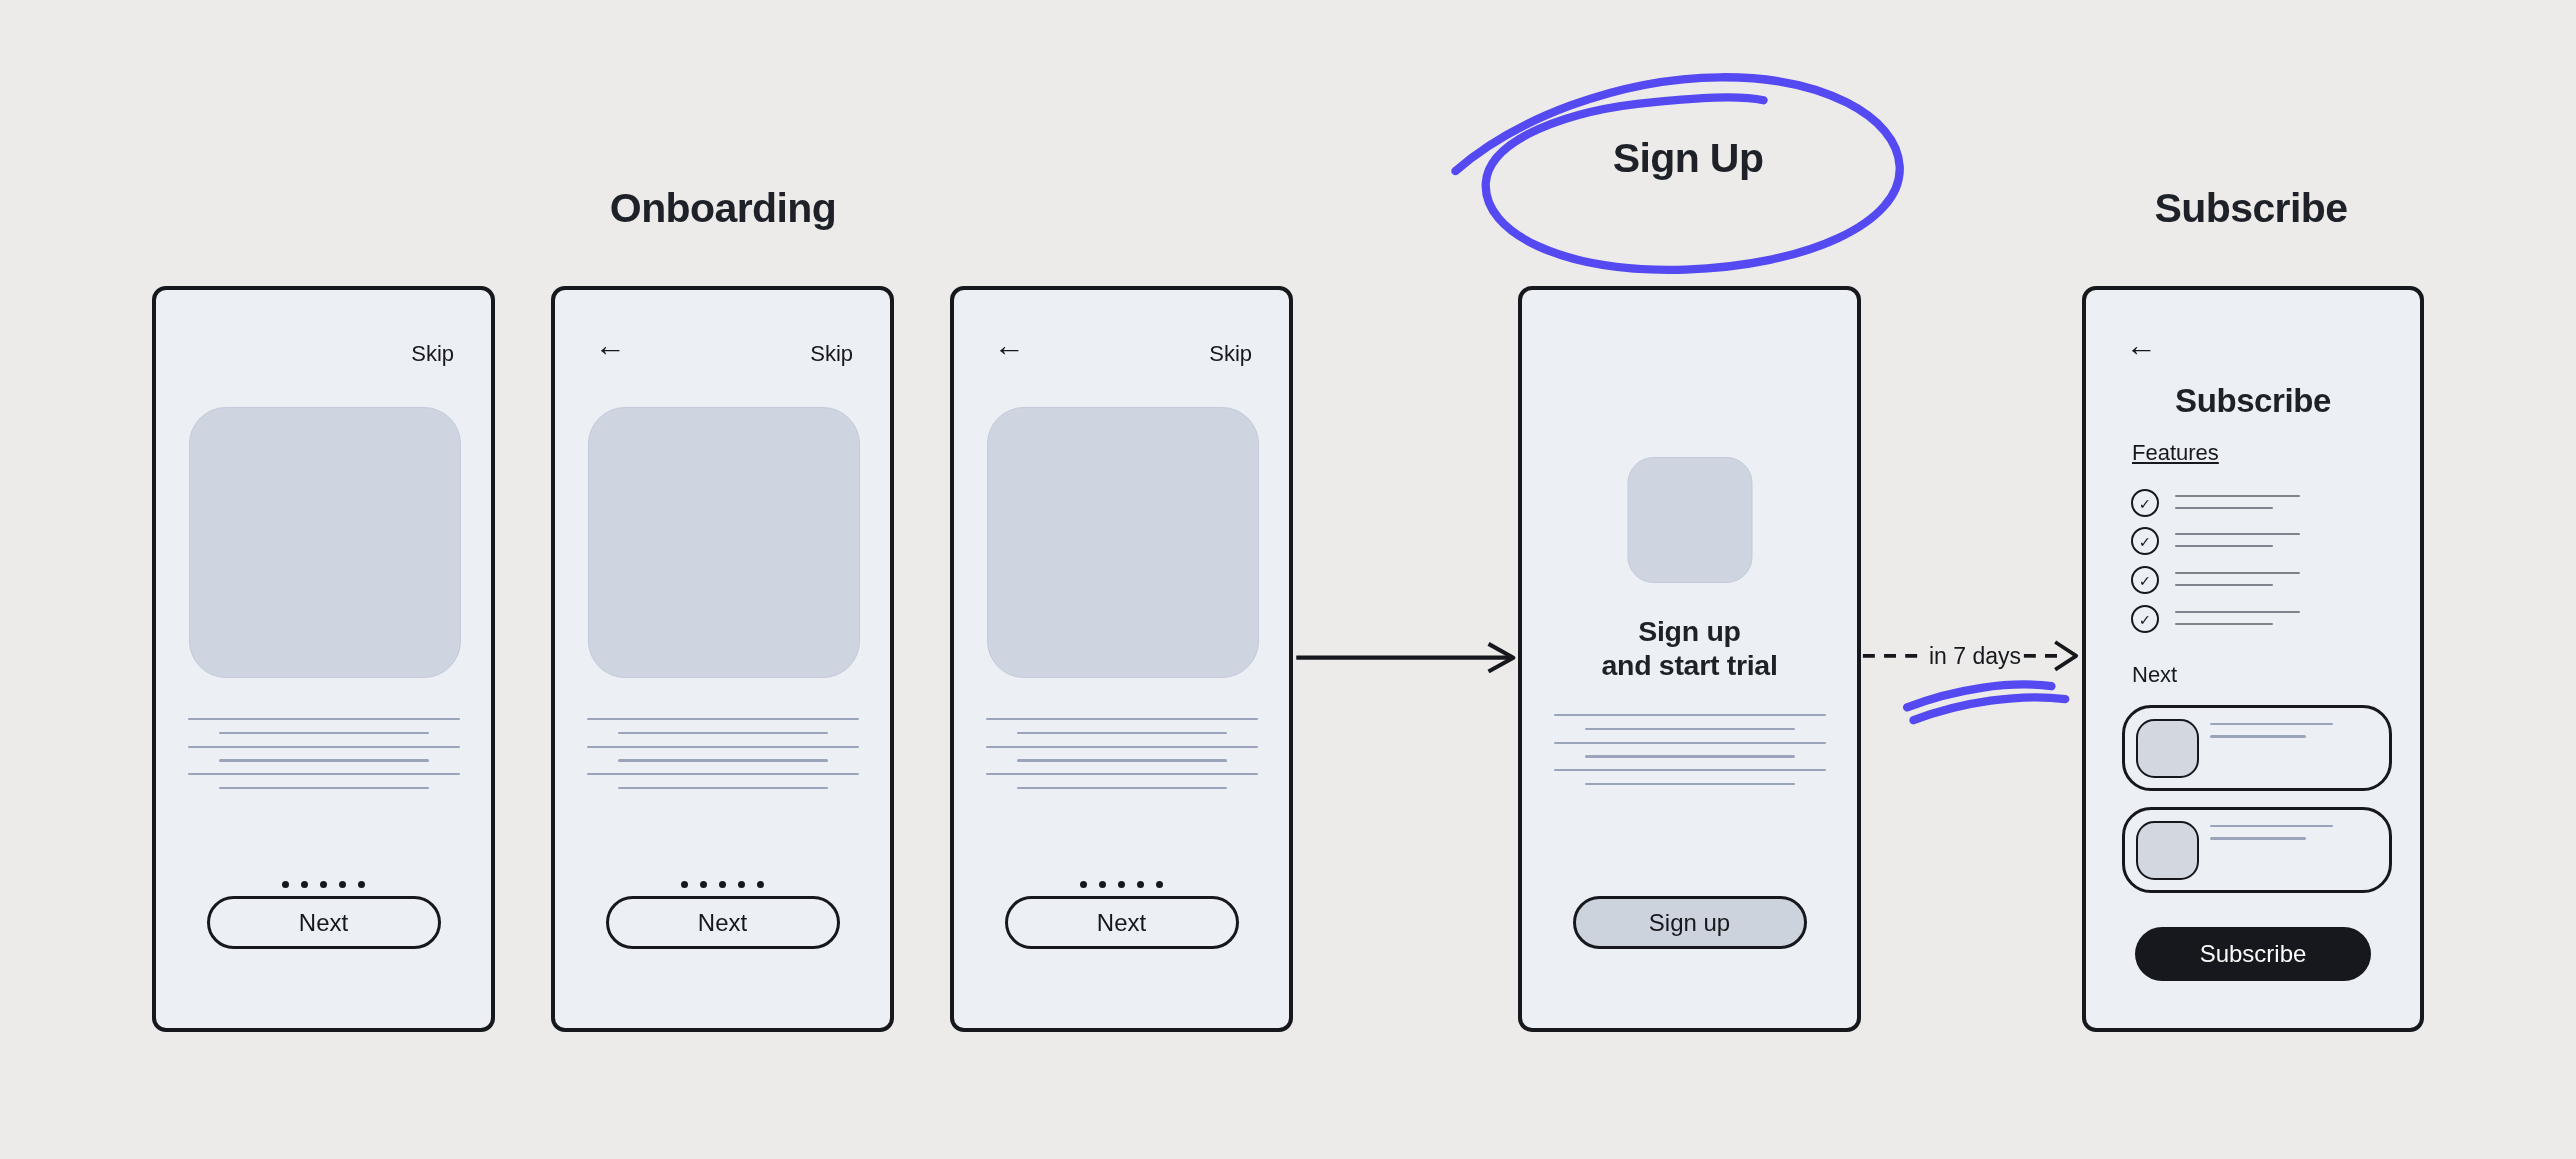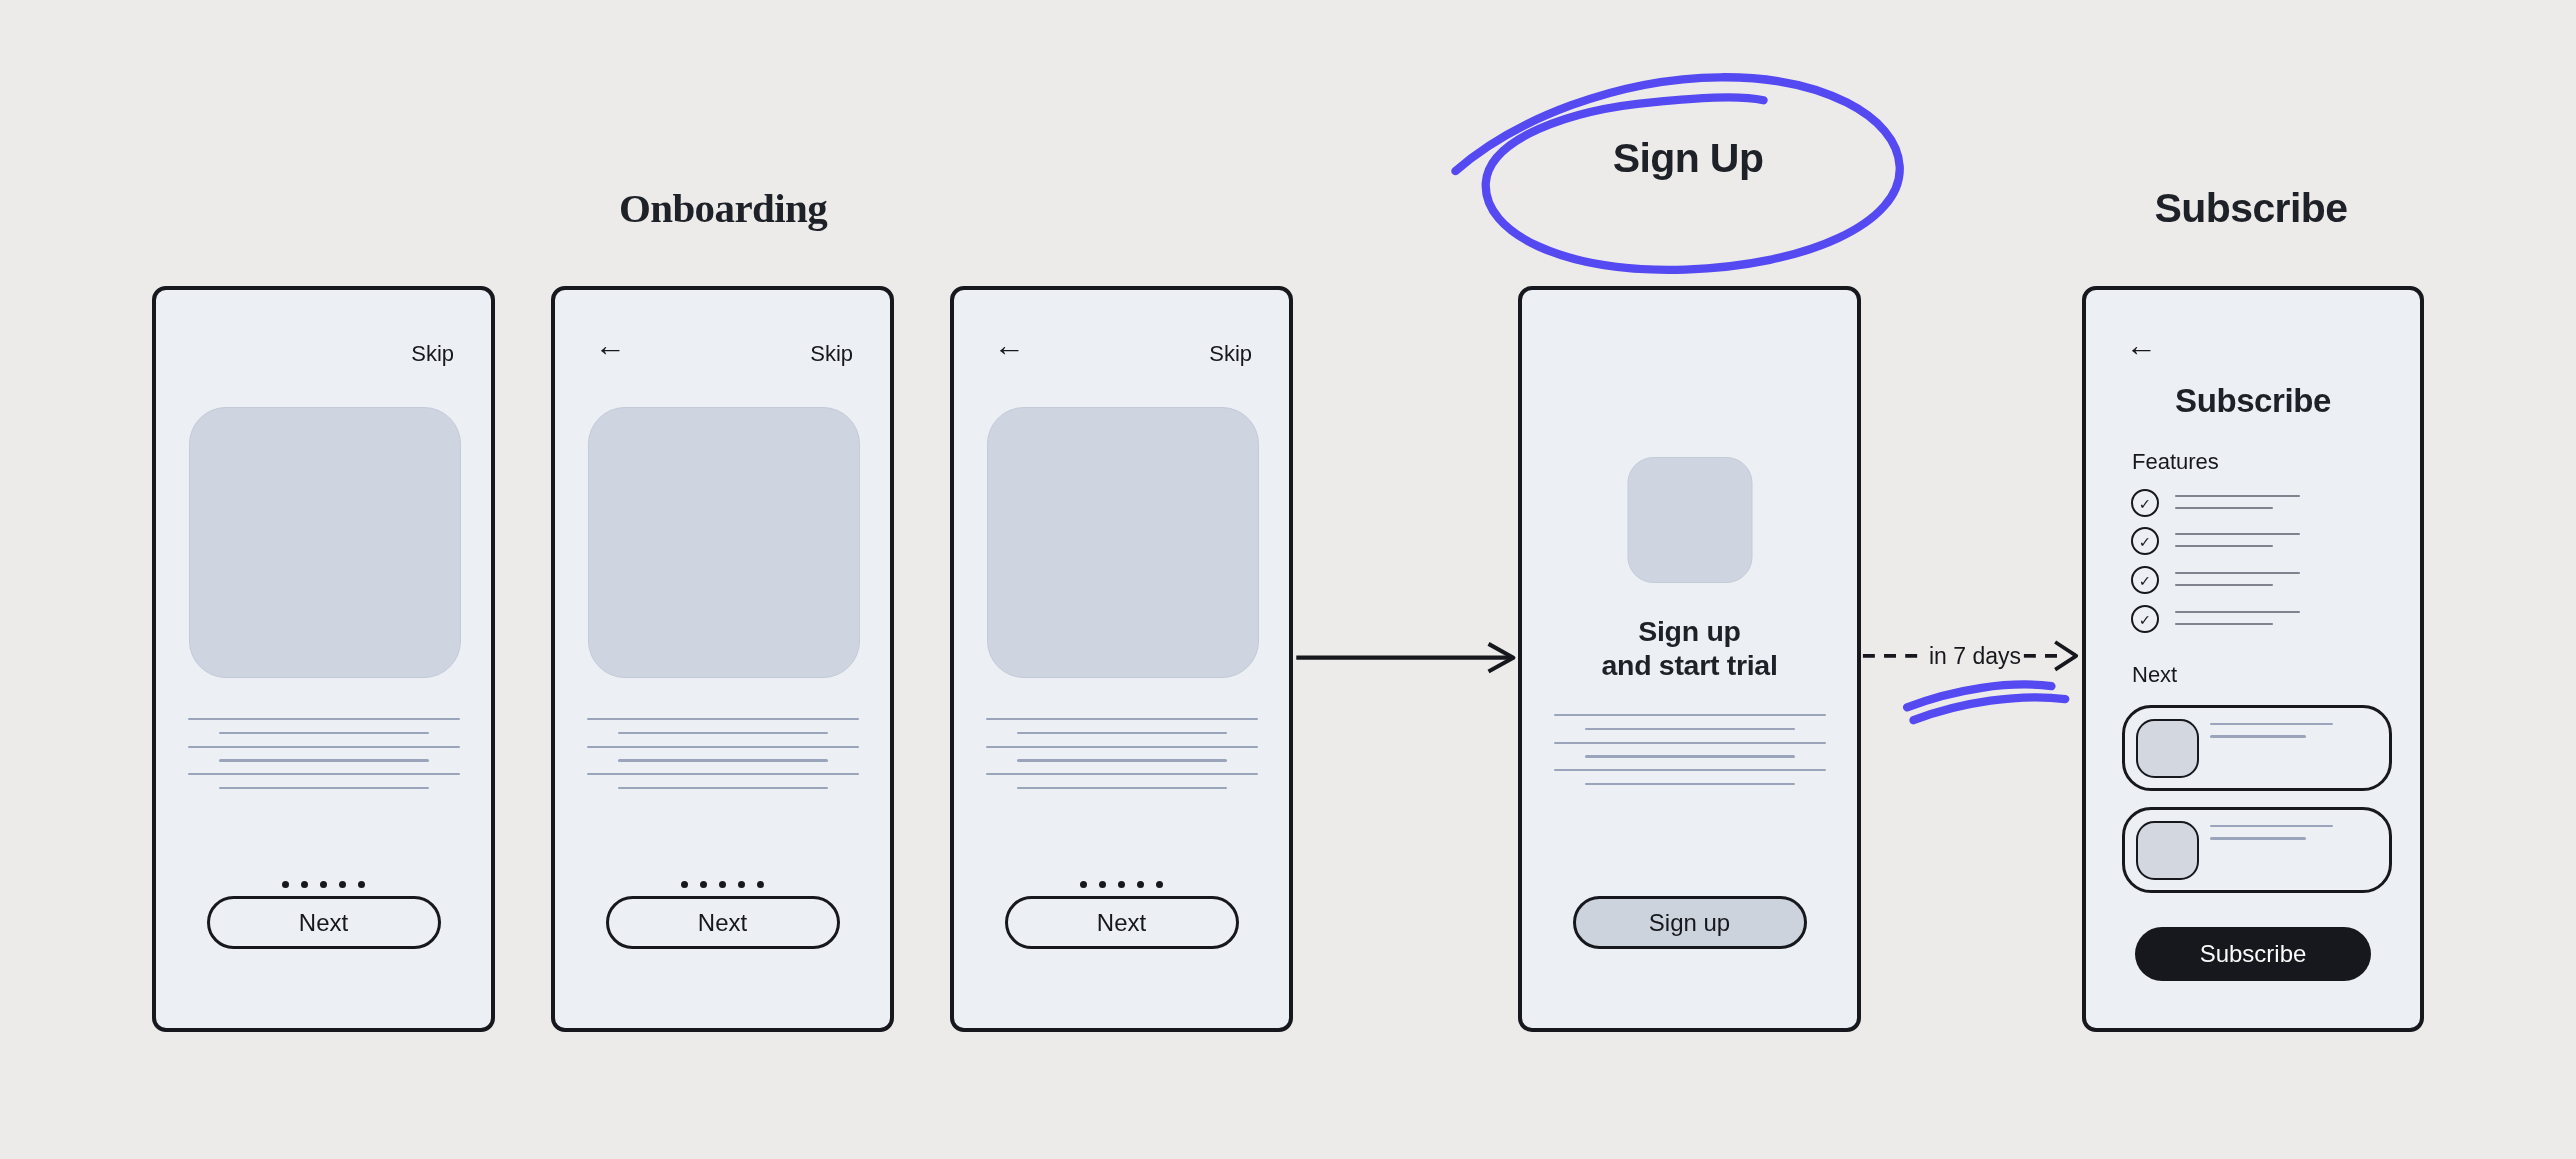--- a/index.html
+++ b/index.html
@@ -8,21 +8,21 @@
     background:var(--color-background,#ECEBE9);
     font-family:"Liberation Sans","DejaVu Sans",sans-serif;
     color:var(--color-ink,#16181D);
   }
   
   .flow-title{
     position:absolute;width:570px;text-align:center;
     font-size:41px;font-weight:700;letter-spacing:-0.6px;
     color:var(--color-title,#1E2228);line-height:52px;
   }
-  #title-onboarding{left:438px;top:182px;font-family:Liberation Serif, serif;}
+  #title-onboarding{left:438px;top:182px;}
   #title-signup{left:1403px;top:132px;}
   #title-subscribe{left:1966px;top:182px;}
 
   
   .phone{
     position:absolute;top:286px;width:343px;height:746px;box-sizing:border-box;
     background:var(--color-phone_fill,#ECEFF3);
     border:4.1px solid var(--color-ink,#16181D);
     border-radius:14px;
   }
@@ -91,21 +91,21 @@
     color:var(--color-title,#1E2228);
   }
 
   
   .sub-heading{
     position:absolute;top:92px;left:0;width:100%;text-align:center;
     font-size:33px;font-weight:700;letter-spacing:-0.4px;
     color:var(--color-title,#1E2228);
   }
   .sec-label{position:absolute;left:46px;font-size:22px;color:var(--color-ink,#16181D);}
-  #features-label{top:159px;}
+  #features-label{top:150px;text-decoration:underline;}
   #plans-label{top:372px;}
 
   .feature-row{position:absolute;left:45px;width:239px;height:28px;}
   .feature-row.r1{top:199px;} .feature-row.r2{top:237px;}
   .feature-row.r3{top:276px;} .feature-row.r4{top:315px;}
   .f-icon{
     position:absolute;left:0;top:0;width:28px;height:28px;box-sizing:border-box;
     border:2.3px solid var(--color-ink,#16181D);border-radius:50%;
     display:flex;align-items:center;justify-content:center;
     font-size:14.7px;font-weight:700;color:var(--color-ink,#16181D);

